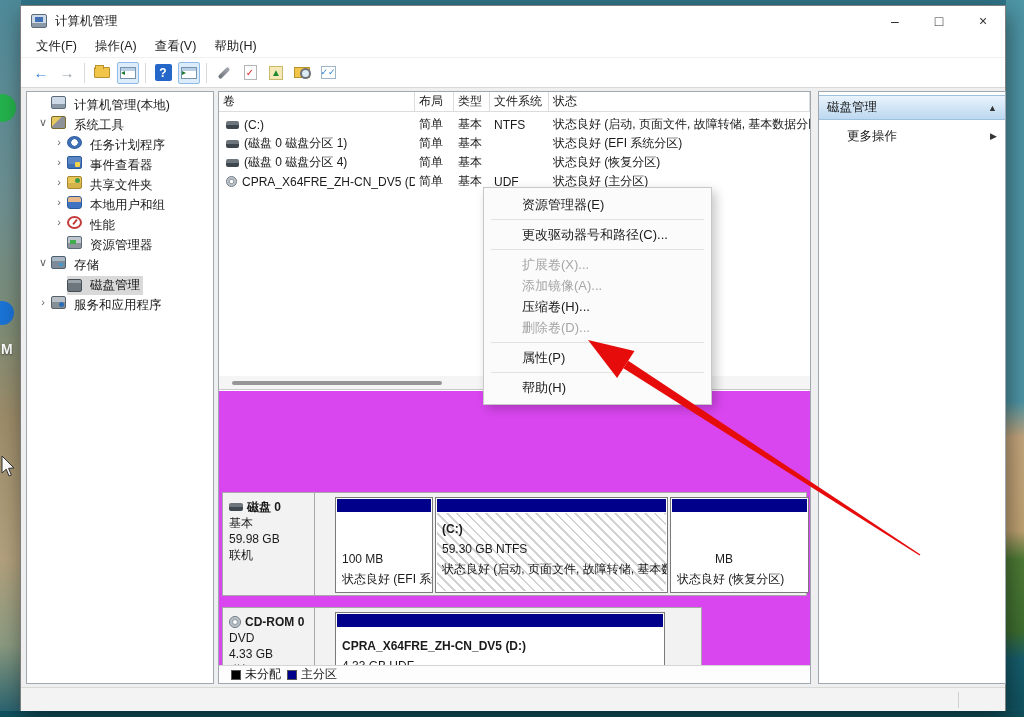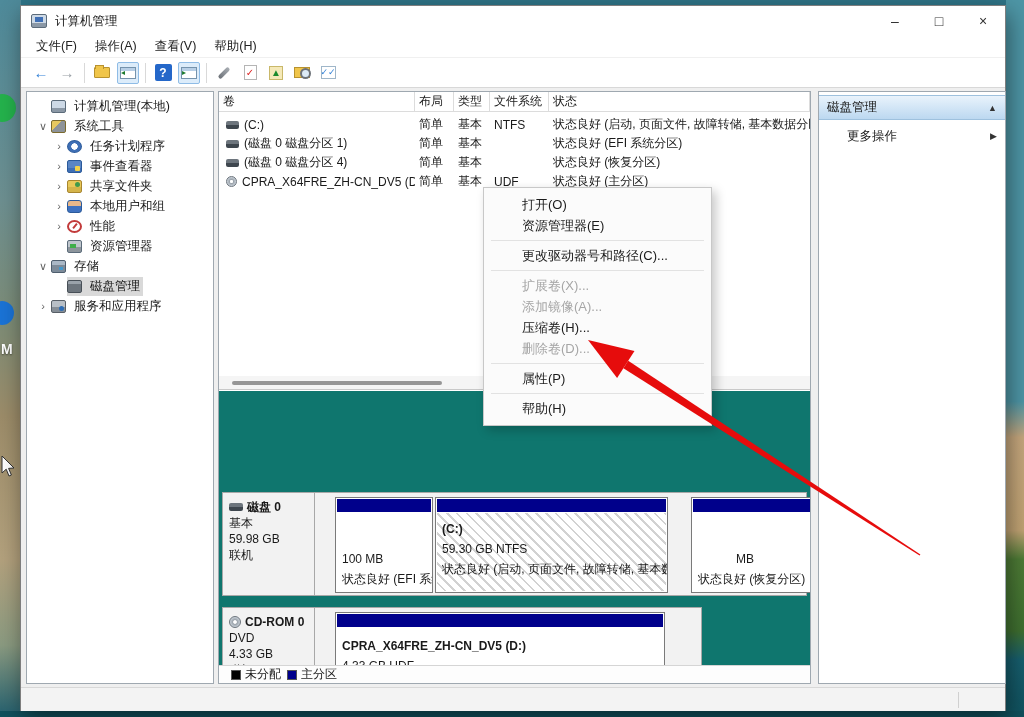--- a/index.html
+++ b/index.html
@@ -50,21 +50,21 @@
   .mini-check { width:15px; height:13px; background:#fff; border:1px solid #9fb6c9; color:#2f7fd6; font-size:9px; line-height:1; display:flex; align-items:center; justify-content:center; }
 
   .content-bg { position:absolute; left:0; top:81px; width:100%; height:600px; background:#efefef; border-top:1px solid #d8d8d8; }
   .statusbar { position:absolute; left:0; top:681px; width:100%; height:24px; background:#f3f3f3; border-top:1px solid #d8d8d8; }
   .status-notch { position:absolute; left:937px; top:4px; width:1px; height:16px; background:#d0d0d0; }
 
   .panel { position:absolute; background:#fff; border:1px solid #9fa8b0; }
 
   
   .tree { left:5px; top:85px; width:188px; height:593px; padding-top:4px; overflow:hidden; }
-  .tree-row { height:20px; display:flex; align-items:center; font-size:12.5px; white-space:nowrap; }
+  .tree-row { height:20px; display:flex; align-items:flex-start; font-size:12.5px; white-space:nowrap; }
   .tree-exp { width:16px; text-align:center; color:#666; font-size:11px; flex:none; }
   .tree-ico { width:15px; height:13px; margin-right:5px; flex:none; border-radius:2px; }
   .tree-label { padding:1px 3px; }
   .tree-row.sel .tree-sel-wrap { background:#d9d9d9; }
   .tree-sel-wrap { display:flex; align-items:center; }
   .ind0 { padding-left:8px; } .ind1 { padding-left:8px; } .ind2 { padding-left:24px; }
   .ico-computer { background:linear-gradient(180deg,#cdd9e6 65%,#8b98a6 65%); border:1px solid #5b6b7a; }
   .ico-tools { background:linear-gradient(135deg,#e6c860 40%,#8d9399 40%); border:1px solid #7a6a2e; }
   .ico-sched { background:radial-gradient(circle at 50% 50%, #fff 35%, #3f6fb5 40%); border:1px solid #2b5a9a; border-radius:50%; }
   .ico-event { background:linear-gradient(180deg,#5a86c5 60%,#3f6fb5 60%); border:1px solid #2b5a9a; position:relative; }
@@ -93,21 +93,21 @@
   .c-lay { width:39px; flex:none; }
   .c-typ { width:36px; flex:none; }
   .c-fs  { width:59px; flex:none; }
   .c-st  { flex:1; }
   .vt-first { margin-top:3px; }
   .vglyph { width:13px; height:8px; background:linear-gradient(180deg,#6d757d 55%,#3e464e 55%); border-radius:2px; margin:0 5px 0 3px; flex:none; }
   .cdglyph { width:11px; height:11px; border-radius:50%; background:radial-gradient(circle,#fff 20%,#9aa2aa 30%,#c9d1d9 70%); border:1px solid #6d757d; margin:0 5px 0 3px; flex:none; }
   .hscroll { position:absolute; left:0; top:284px; width:591px; height:13px; background:#f5f5f5; }
   .hthumb { position:absolute; left:13px; top:5px; width:210px; height:4px; background:#969696; border-radius:2px; }
 
-  .graph-pane { position:absolute; left:0; top:299px; width:591px; height:274px; background:#0f766e; overflow:hidden; }
+  .graph-pane { position:absolute; left:0; top:299px; width:591px; height:274px; background:#d946ef; overflow:hidden; }
   .legend-strip { position:absolute; left:0; top:573px; width:591px; height:18px; background:#fdfdfd; border-top:1px solid #d5d5d5; display:flex; align-items:center; padding-left:6px; font-size:12px; }
   .lg-sq { width:10px; height:10px; margin:0 4px 0 6px; border:1px solid #555; }
 
   .disk-group { position:absolute; border:1px solid #a8a8a8; background:#f2f2f2; }
   .dg-label { position:absolute; left:0; top:0; width:92px; height:100%; border-right:1px solid #a8a8a8; padding:6px 0 0 6px; font-size:12px; line-height:16px; }
   .dg-name { font-weight:bold; display:flex; align-items:center; gap:4px; }
   .dg-disk-ico { width:14px; height:8px; background:linear-gradient(180deg,#6d757d 55%,#3e464e 55%); border-radius:2px; }
   .dg-cd-ico { width:12px; height:12px; border-radius:50%; background:radial-gradient(circle,#fff 20%,#9aa2aa 32%,#c9d1d9 70%); border:1px solid #6d757d; }
   .part { position:absolute; top:4px; height:96px; background:#fff; border:1px solid #7a7a7a; overflow:hidden; }
   .part-bar { height:13px; margin:1px; background:#00008b; }
@@ -343,21 +343,21 @@
           </div>
           <div class="part part-rel" style="left:212px; width:233px;">
             <div class="part-bar"></div>
             <div class="part-hatch"></div>
             <div class="part-body" style="position:relative;">
               <div class="pname">(C:)</div>
               <div>59.30 GB NTFS</div>
               <div>状态良好 (启动, 页面文件, 故障转储, 基本数据分区)</div>
             </div>
           </div>
-          <div class="part" style="left:468px; width:139px;">
+          <div class="part" style="left:447px; width:139px;">
             <div class="part-bar"></div>
             <div class="part-body pad-lines">
               <div style="padding-left:38px;">MB</div>
               <div>状态良好 (恢复分区)</div>
             </div>
           </div>
         </div>
 
         <div class="disk-group" style="left:3px; top:216px; width:480px; height:106px;">
           <div class="dg-label">
@@ -398,21 +398,20 @@
         <span class="act-arrow">▶</span>
       </div>
     </div>
 
     <div class="statusbar">
       <div class="status-notch"></div>
     </div>
   </div>
 
   <div class="ctx">
-    <div class="ctx-item">打开(O)</div>
     <div class="ctx-item">资源管理器(E)</div>
     <div class="ctx-sep"></div>
     <div class="ctx-item">更改驱动器号和路径(C)...</div>
     <div class="ctx-sep"></div>
     <div class="ctx-item dis">扩展卷(X)...</div>
     <div class="ctx-item dis">添加镜像(A)...</div>
     <div class="ctx-item">压缩卷(H)...</div>
     <div class="ctx-item dis">删除卷(D)...</div>
     <div class="ctx-sep"></div>
     <div class="ctx-item">属性(P)</div>

